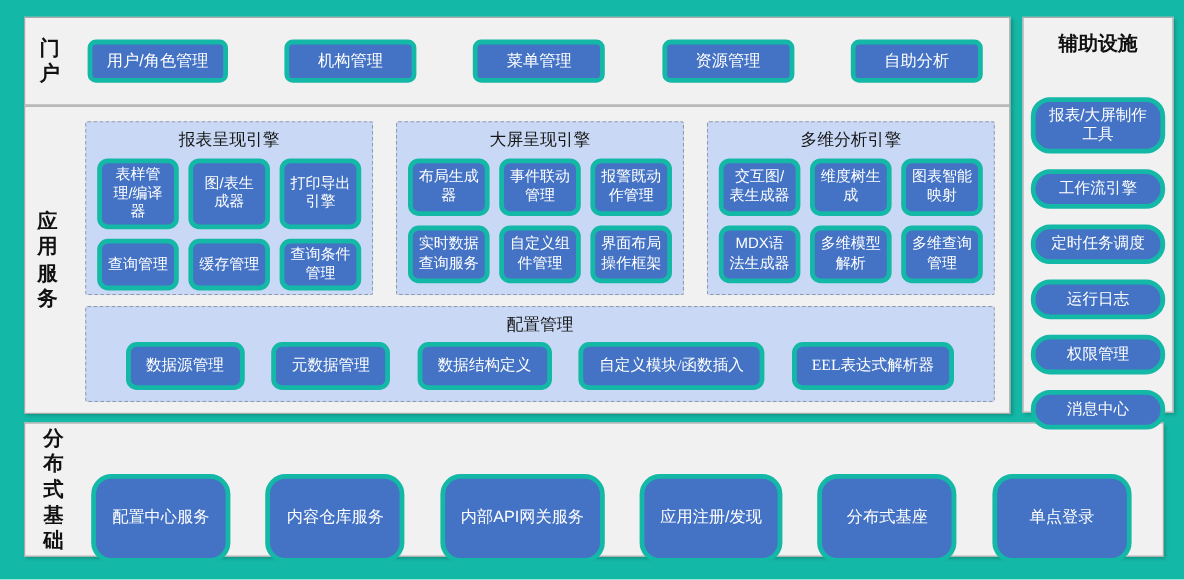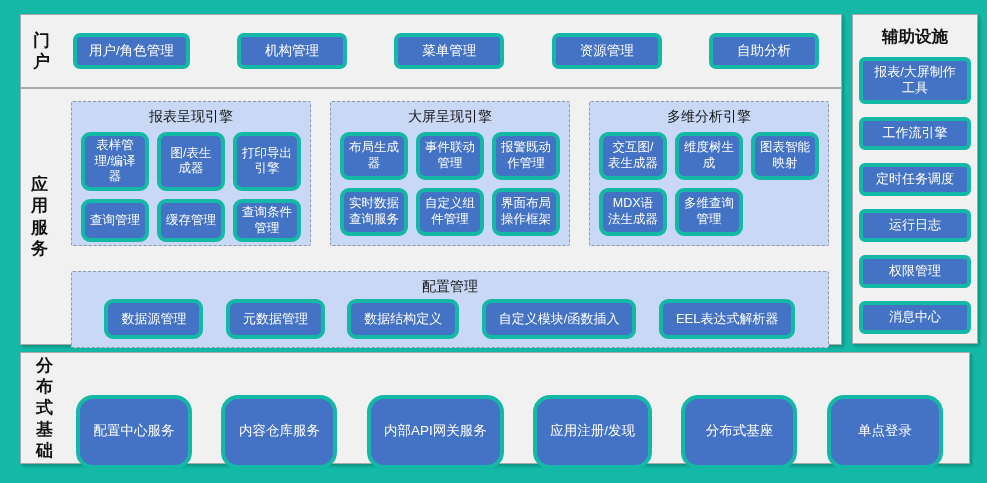--- a/index.html
+++ b/index.html
@@ -39,35 +39,35 @@
     display:flex; flex-direction:column;
   }
   .groups .grp { flex:1; }
   .grp-title { text-align:center; font-size:14px; color:#151515; padding:6px 0 3px; flex:none; }
   .grp-grid {
     flex:1; display:grid; grid-template-columns:repeat(3,1fr);
     gap:8px; padding:3px 9px 9px;
   }
   .btn-sm { border-radius:9px; font-size:12.5px; padding:2px 4px; }
 
-  .cfg { margin-top:25px; height:88px; }
+  .cfg { margin-top:9px; height:88px;font-family:Liberation Serif, serif; }
   .cfg-row { flex:1; display:flex; align-items:center; justify-content:space-evenly; padding:0 10px 8px; }
   .btn-cfg { border-radius:9px; font-size:13px; height:40px; padding:0 13px; }
 
   
   .base { left:20px; top:352px; width:950px; height:112px; display:flex; align-items:center;justify-content:flex-end; }
   .base .vlabel { margin-left:14px; }
   .base-row { flex:1; display:flex; align-items:center; justify-content:space-between; padding:0 26px 0 22px; }
   .btn-big { min-width:116px; height:74px; border-radius:17px; font-size:13.5px; padding:0 13px;margin-top:47px; }
 
   
-  .side { left:852px; top:14px; width:126px; height:330px; display:flex; flex-direction:column; align-items:center; }
+  .side { left:852px; top:14px; width:126px; height:330px; display:flex; flex-direction:column; align-items:center;gap:24px; }
   .side-title { font-weight:bold; font-size:16.5px; color:#111; margin:11px 0 9px; flex:none; }
   .side-col { display:flex; flex-direction:column; align-items:center; gap:13px; }
-  .btn-side { width:112px; min-height:33px; border-radius:6px; font-size:13px; padding:3px 5px; }
+  .btn-side { width:112px; min-height:33px; border-radius:16px; font-size:13px; padding:3px 5px; }
 </style>
 </head>
 <body>
 
 <div class="canvas">
 
   <div class="panel portal">
     <div class="vlabel">门户</div>
     <div class="portal-row">
       <div class="btn btn-top">用户/角色管理</div>
@@ -107,20 +107,21 @@
           </div>
         </div>
 
         <div class="grp">
           <div class="grp-title">多维分析引擎</div>
           <div class="grp-grid">
             <div class="btn btn-sm">交互图/表生成器</div>
             <div class="btn btn-sm">维度树生成</div>
             <div class="btn btn-sm">图表智能映射</div>
             <div class="btn btn-sm">MDX语法生成器</div>
+            <div class="btn btn-sm">多维模型解析</div>
             <div class="btn btn-sm">多维查询管理</div>
           </div>
         </div>
 
       </div>
 
       <div class="grp cfg">
         <div class="grp-title">配置管理</div>
         <div class="cfg-row">
           <div class="btn btn-cfg">数据源管理</div>

